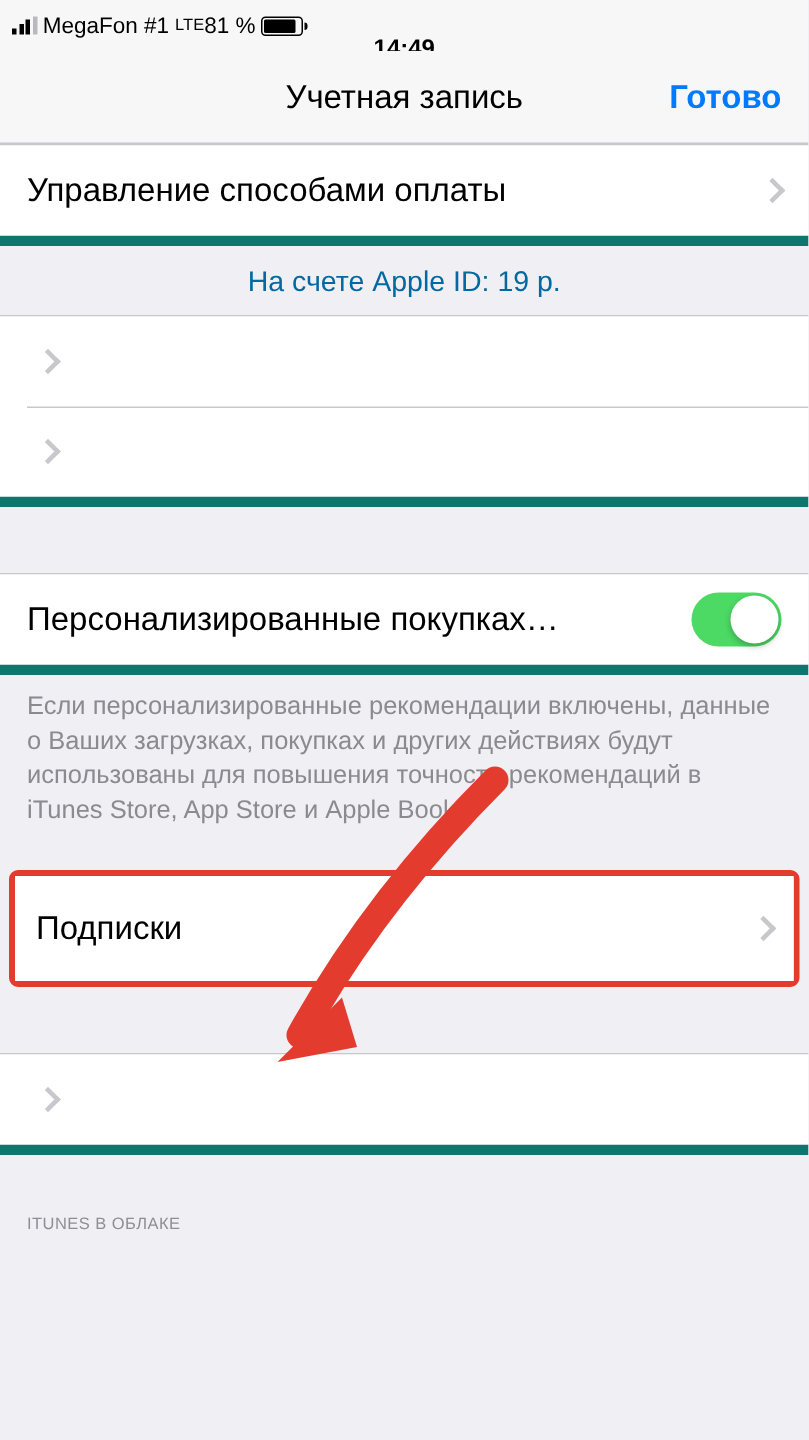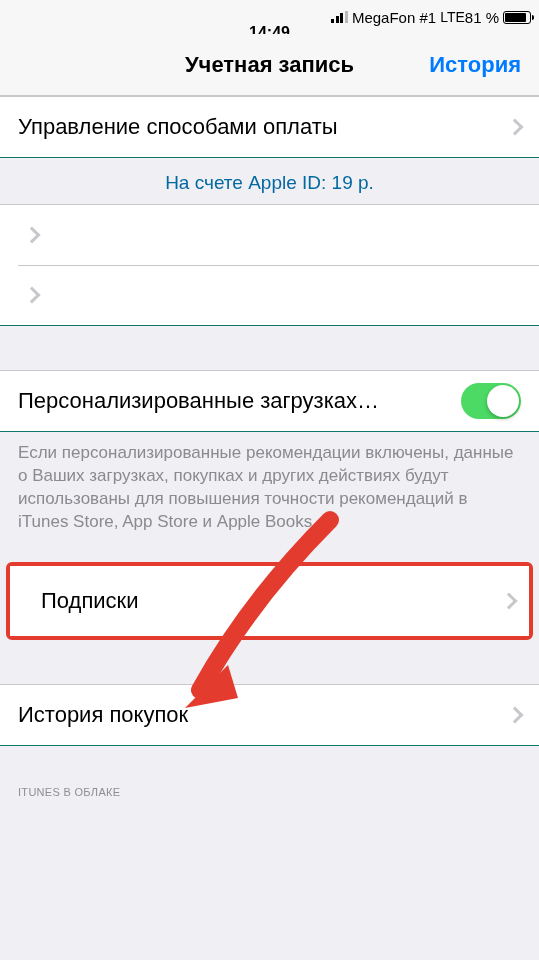--- a/index.html
+++ b/index.html
@@ -10,54 +10,54 @@
       background: #efeff4;
       overflow: hidden;
       position: relative;
     }
     
     .status-bar {
       height: 28px;
       background: #f7f7f8;
       display: flex;
       align-items: center;
-      justify-content: flex-end;
+      justify-content: flex-start;
       padding: 17px 8px;
       font-size: 15px;
       font-weight: 500;
       color: #000;
     }
     .status-left { display: flex; align-items: center; gap: 4px; }
     .signal-bars { display: flex; align-items: flex-end; gap: 1.5px; height: 12px; }
     .signal-bars span { width: 3px; background: #000; }
     .signal-bars span:nth-child(1){height:4px}
     .signal-bars span:nth-child(2){height:7px}
     .signal-bars span:nth-child(3){height:10px}
     .signal-bars span:nth-child(4){height:12px; background:#b9b9be}
     .carrier { font-size: 15px; }
-    .nettype { font-size: 14px; }
+    .nettype { font-size: 11px; }
     .status-time { font-weight: 600; font-size: 16px; position: absolute; left: 50%; transform: translateX(-50%); margin-top: 32px; }
     .status-right { display: flex; align-items: center; gap: 4px; }
     .battery-icon { width: 28px; height: 13px; border: 1.5px solid #000; border-radius: 3px; position: relative; }
     .battery-icon::after { content:''; position:absolute; right:-4px; top:3px; width:2.5px; height:5px; background:#000; border-radius:0 2px 2px 0;}
     .battery-fill { position:absolute; left:1px; top:1px; bottom:1px; width: 80%; background:#000; border-radius:1px;}
     
     .nav-bar {
       height: 62px;
       background: #f7f7f8;
       border-bottom: 1px solid #c8c7cc;
       display: flex;
       align-items: center;
       justify-content: center;
       position: relative;
     }
-    .nav-title { font-size: 22px; font-weight: 700; color: #000; }
+    .nav-title { font-size: 22px; font-weight: 400; color: #000; }
     .nav-done { position: absolute; right: 18px; font-size: 22px; font-weight: 600; color: #007aff; }
     
-    .group { background: #fff; border-top: 1px solid #c8c7cc; border-bottom: 1px solid #0f766e; }
+    .group { background: #fff; border-top: 1px solid #c8c7cc; border-bottom: 7px solid #0f766e; }
     .gap-med { height: 44px; }
     .section-header {
       font-size: 19px;
       color: #0369a1;
       text-align: center;
       padding: 14px 18px 10px;
       font-weight: 400;
     }
     .section-header-left {
       font-size: 11px;
@@ -118,21 +118,21 @@
       line-height: 1.35;
       color: #8a8a8f;
       padding: 10px 18px 0;
     }
     
     .highlight-box {
       border: 4px solid #e33b2e;
       border-radius: 6px;
       margin: 0 6px;
     }
-    .highlight-box .row { padding-left: 31px; padding-right: 14px; }
+    .highlight-box .row { padding-left: 14px; padding-right: 14px; }
     
     .arrow-ann {
       position: absolute;
       left: 150px;
       top: 510px;
       pointer-events: none;
     }
   </style>
 </head>
 <body>
@@ -152,21 +152,21 @@
   <div class="status-right">
     <span>81 %</span>
     <div class="battery-icon">
         <div class="battery-fill"></div>
       </div>
   </div>
 </div>
 
 <div class="nav-bar">
   <div class="nav-title">Учетная запись</div>
-  <div class="nav-done">История</div>
+  <div class="nav-done">Готово</div>
 </div>
 
 <div class="group">
   <div class="row">
     <div class="row-label">Управление способами оплаты</div>
     <div class="chevron"></div>
   </div>
 </div>
 
 <div class="section-header">На счете Apple ID: 19 р.</div>
@@ -176,21 +176,21 @@
   </div>
   <div class="row">
     <div class="chevron"></div>
   </div>
 </div>
 
 <div class="gap-med"></div>
 
 <div class="group">
   <div class="row">
-    <div class="row-label">Персонализированные загрузках…</div>
+    <div class="row-label">Персонализированные покупках…</div>
     <div class="toggle">
         <div class="toggle-knob"></div>
       </div>
   </div>
 </div>
 <div class="footer-text">Если персонализированные рекомендации включены, данные о Ваших загрузках, покупках и других действиях будут использованы для повышения точности рекомендаций в iTunes Store, App Store и Apple Books.</div>
 
 <div style="height:28px"></div>
 
 <div class="highlight-box">
@@ -199,21 +199,20 @@
       <div class="row-label">Подписки</div>
       <div class="chevron"></div>
     </div>
   </div>
 </div>
 
 <div class="gap-med"></div>
 
 <div class="group">
   <div class="row">
-    <div class="row-label">История покупок</div>
     <div class="chevron"></div>
   </div>
 </div>
 
 <div style="height:30px"></div>
 <div class="section-header-left">iTUNES В ОБЛАКЕ</div>
 
 <svg class="arrow-ann" width="230" height="230" viewBox="0 0 230 230">
   <defs>
     <marker id="ah" markerWidth="10" markerHeight="10" refX="5" refY="5" orient="auto">

